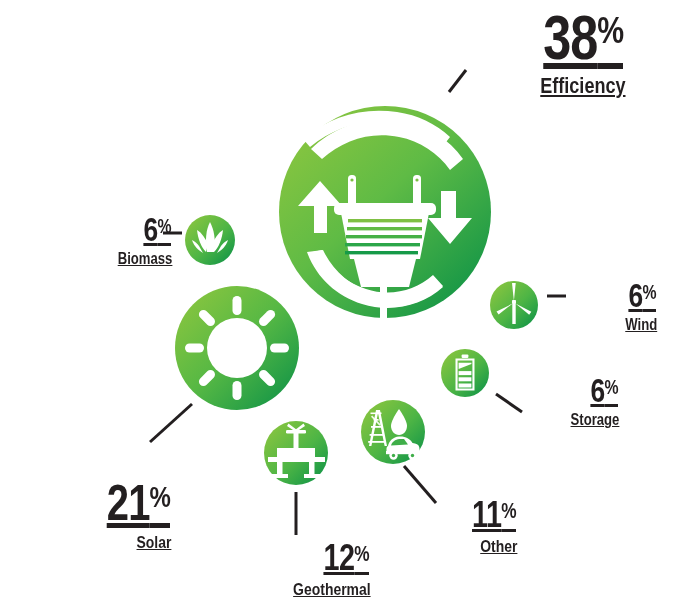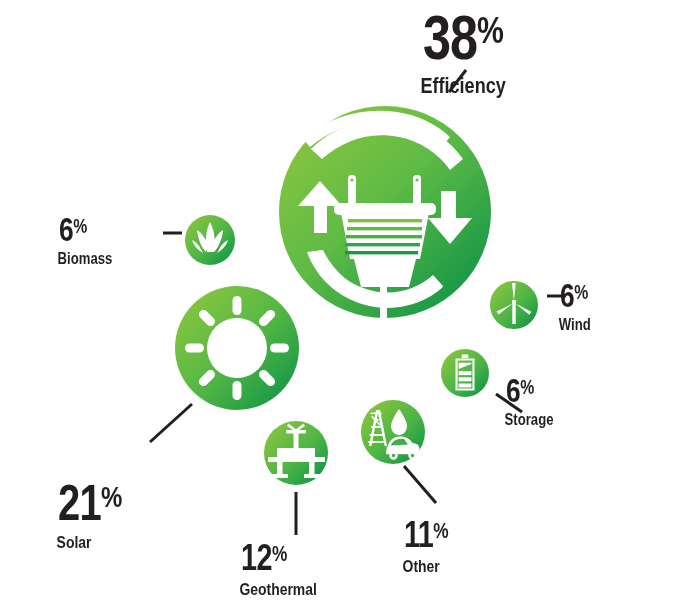--- a/index.html
+++ b/index.html
@@ -12,24 +12,25 @@
     overflow: hidden;
     font-family: "Liberation Sans", sans-serif;
   }
   #infographic {
     position: absolute;
     left: 0; top: 0;
     width: 690px; height: 611px;
   }
   .label {
     position: absolute;
-    text-align: left;
+    text-align: right;
     color: #231f20;
     line-height: 1;
     white-space: nowrap;
+    text-decoration: underline;
   }
   .pct {
     display: block;
     font-family: "Liberation Sans Narrow", "Liberation Sans", sans-serif;
     font-weight: bold;
     letter-spacing: -0.02em;
     color: #231f20;
     transform: scaleX(0.80);
     transform-origin: center top;
   }
@@ -61,21 +62,21 @@
   #lbl-wind .name { font-size: 16px; margin-top: 5px; }
 
   #lbl-storage { left: 492px; top: 374px; width: 140px; }
   #lbl-storage .pct  { font-size: 33px; }
   #lbl-storage .name { font-size: 16px; margin-top: 5px; }
 
   #lbl-solar { left: 44px; top: 438px; width: 140px; margin-top: 40px; }
   #lbl-solar .pct  { font-size: 50px; }
   #lbl-solar .name { font-size: 17px; margin-top: 6px; }
 
-  #lbl-other { left: 390px; top: 497px; width: 140px; margin-top: 20px; }
+  #lbl-other { left: 390px; top: 497px; width: 140px; }
   #lbl-other .pct  { font-size: 36px; }
   #lbl-other .name { font-size: 17px; margin-top: 5px; }
 
   #lbl-geothermal { left: 225px; top: 540px; width: 160px; }
   #lbl-geothermal .pct  { font-size: 36px; }
   #lbl-geothermal .name { font-size: 17px; margin-top: 5px; }
 </style>
 </head>
 <body>
 

